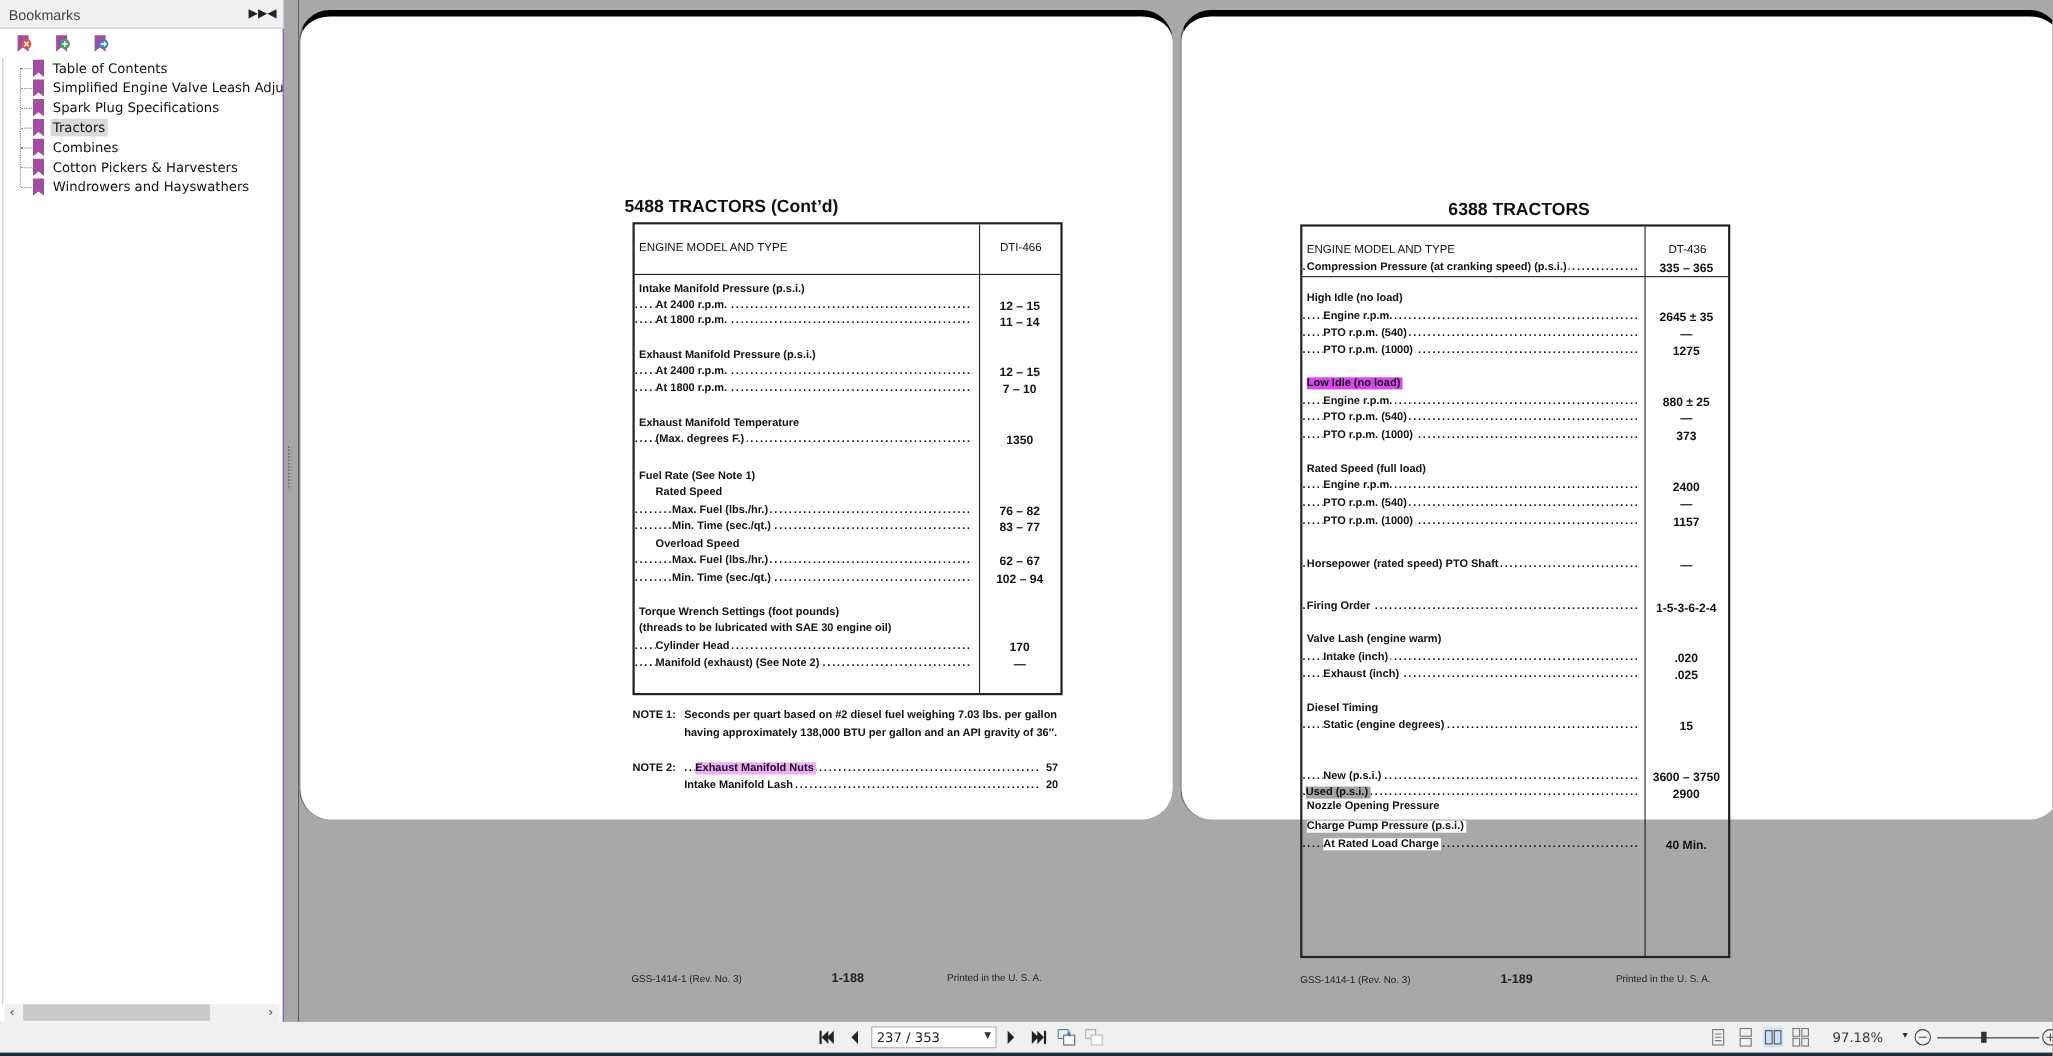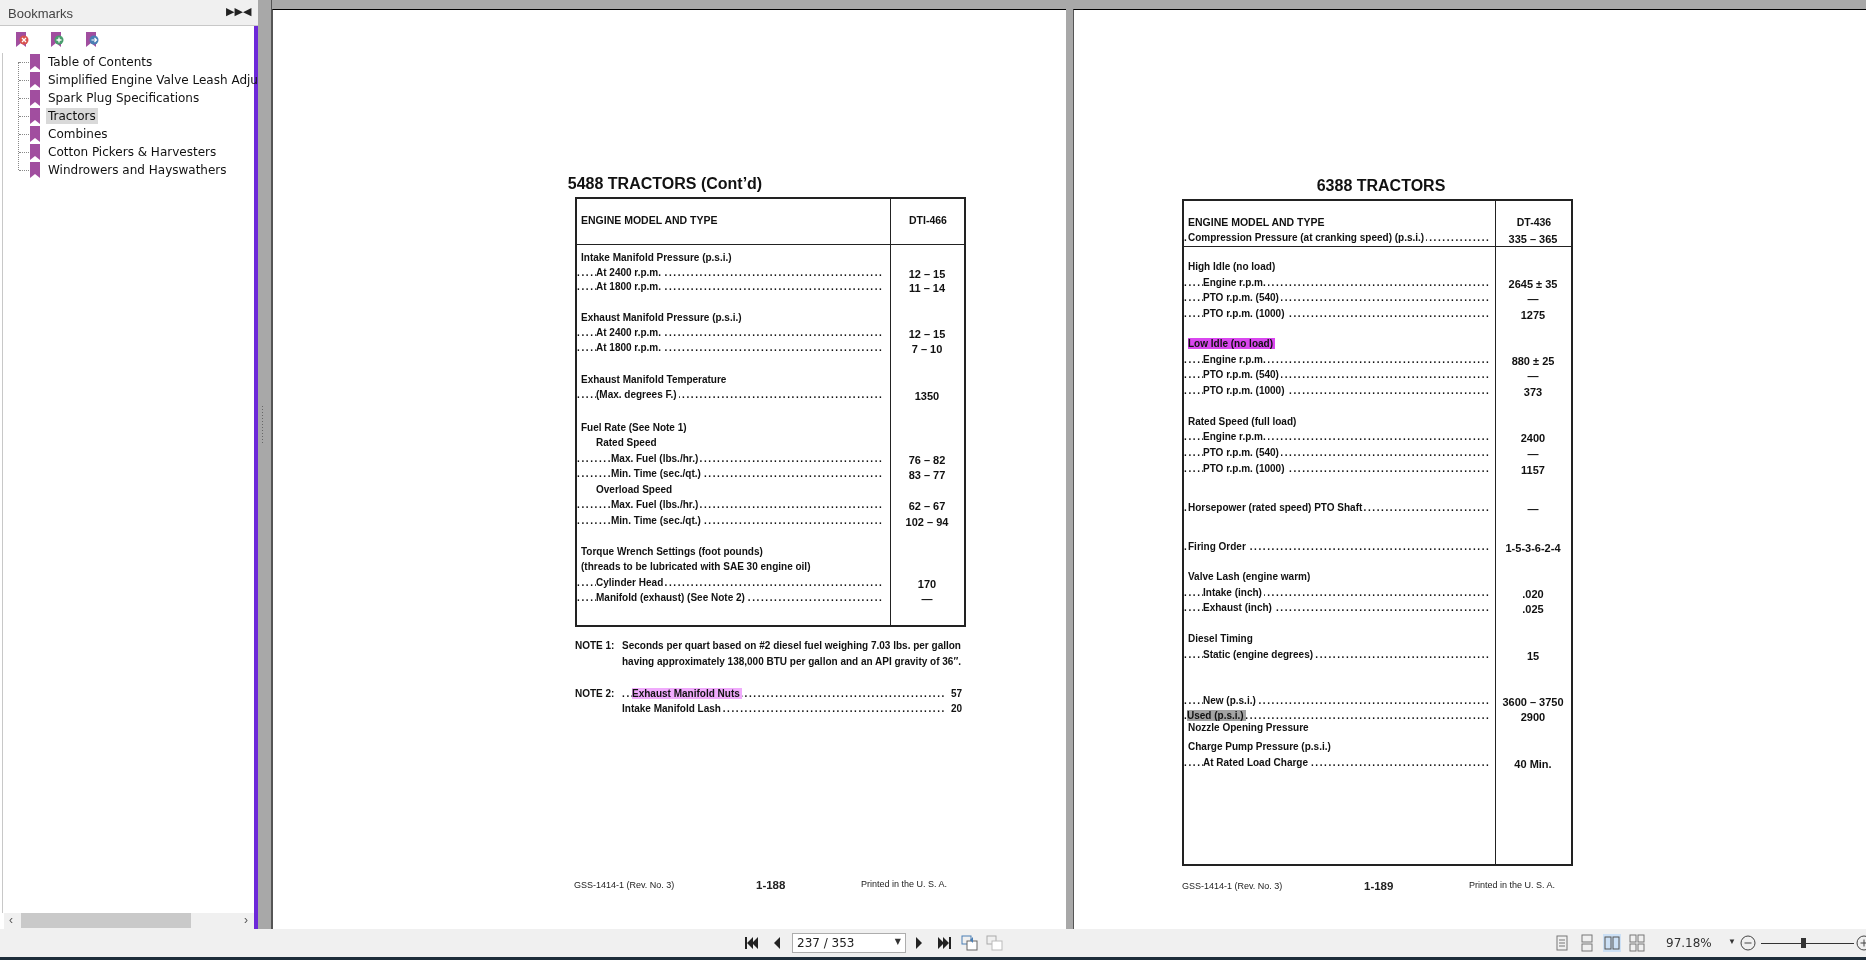--- a/index.html
+++ b/index.html
@@ -1,20 +1,20 @@
 <!DOCTYPE html>
 <html><head>
 <meta charset="utf-8">
 <style>
   * { box-sizing: border-box; margin: 0; padding: 0; }
   html, body { width: 1866px; height: 960px; overflow: hidden; background: #a8a8a8; font-family: "Liberation Sans", sans-serif; }
   #app { position: relative; width: 1866px; height: 960px; }
 
   
-  .sidebar { position: absolute; left: 0; top: 0; width: 258px; height: 929px; background: #fff; border-right: 4px solid #6d28d9; }
+  .sidebar { position: absolute; left: 0; top: 0; width: 258px; height: 929px; background: #fff; border-right: 1px solid #6d28d9; }
   .sb-header { position: absolute; left: 0; top: 0; width: 258px; height: 26px; background: #f0f0f0; border-bottom: 1px solid #c8c8c8; }
   .sb-title { position: absolute; left: 8px; top: 6px; font-size: 13px; color: #444; }
   .sb-hdr-btn { position: absolute; top: 5px; font-size: 11px; color: #222; cursor: pointer; }
   .sb-tools { position: absolute; left: 0; top: 27px; width: 258px; height: 26px; }
   .sb-tool { position: absolute; top: 4px; width: 18px; height: 18px; cursor: pointer; }
   .tree-line-v { position: absolute; left: 18px; top: 62px; width: 0; height: 108px; border-left: 1px dotted #888; }
   .tree-item { position: absolute; left: 0; height: 18px; width: 258px; cursor: pointer; }
   .tree-item .hline { position: absolute; left: 19px; top: 9px; width: 10px; border-top: 1px dotted #888; }
   .tree-item .bm { position: absolute; left: 30px; top: 1px; }
   .tree-item .lbl { position: absolute; left: 46px; top: 1px; font-family: "DejaVu Sans", sans-serif; font-size: 12px; color: #111; white-space: nowrap; padding: 0 2px; line-height: 16px; }
@@ -23,29 +23,29 @@
   .sb-hscroll { position: absolute; left: 4px; top: 913px; width: 250px; height: 16px; background: #f0f0f0; }
   .sb-hscroll .thumb { position: absolute; left: 17px; top: 0; width: 170px; height: 15px; background: #c9c9c9; }
   .sb-hscroll .arr { position: absolute; top: 0; font-size: 12px; color: #555; cursor: pointer; }
   .sb-leftline { position: absolute; left: 0; top: 53px; width: 3px; height: 860px; border-right: 1px solid #c8c8c8; background:#fff;}
 
   .splitter { position: absolute; left: 258px; top: 0; width: 14px; height: 929px; background: #a8a8a8; border-right: 1px solid #555; cursor: col-resize; }
   .splitter .grip { position: absolute; left: 3px; top: 405px; width: 4px; height: 40px; background-image: radial-gradient(#666 40%, transparent 41%); background-size: 3px 3px; }
 
   
   .viewer { position: absolute; left: 272px; top: 0; width: 1594px; height: 929px; background: #a8a8a8; overflow: hidden; }
-  .page { position: absolute; top: 9px; height: 920px; background: #fff; border-top: 1px solid #000000; border-left: 1px solid #555; }
+  .page { position: absolute; top: 9px; height: 736px; background: #fff; border-top: 6px solid #000000; border-left: 1px solid #555; border-radius: 28px; }
   .page.left { left: 0; width: 794px; }
   .page.right { left: 801px; width: 800px; }
 
   .doc-title { position: absolute; font-family: "Liberation Sans", sans-serif; font-weight: bold; font-size: 16px; color: #111; white-space: nowrap; }
   .spec-table { position: absolute; border: 2px solid #222; }
   .spec-table .vdiv { position: absolute; top: 0; bottom: 0; width: 0; border-left: 1.5px solid #222; }
   .spec-table .hdiv { position: absolute; left: 0; right: 0; height: 0; border-top: 1.5px solid #222; }
-  .hdr-label, .hdr-val { position: absolute; font-family: "Liberation Sans", sans-serif; font-weight: bold; font-size: 10.5px; color: #111; white-space: nowrap; }
+  .hdr-label, .hdr-val { position: absolute; font-family: "Liberation Sans", sans-serif; font-weight: normal; font-size: 10.5px; color: #111; white-space: nowrap; }
   .row { position: absolute; left: 0; height: 14px; font-family: "Liberation Sans", sans-serif; font-weight: bold; font-size: 10px; color: #111; white-space: nowrap; }
   .row .lbl { position: absolute; top: 0; }
   .row .dots { position: absolute; top: 0; overflow: hidden; letter-spacing: 1.6px; }
   .row .val { position: absolute; top: 1px; text-align: center; font-size: 11px; }
   .note { position: absolute; font-family: "Liberation Sans", sans-serif; font-weight: bold; font-size: 10px; color: #111; white-space: nowrap; }
   .footer { position: absolute; font-family: "Liberation Sans", sans-serif; font-size: 9px; color: #222; white-space: nowrap; }
   .footer.pn { font-size: 11.5px; font-weight: bold; }
 
   
   .toolbar { position: absolute; left: 0; top: 929px; width: 1866px; height: 28px; background: #f0f0f0; }

